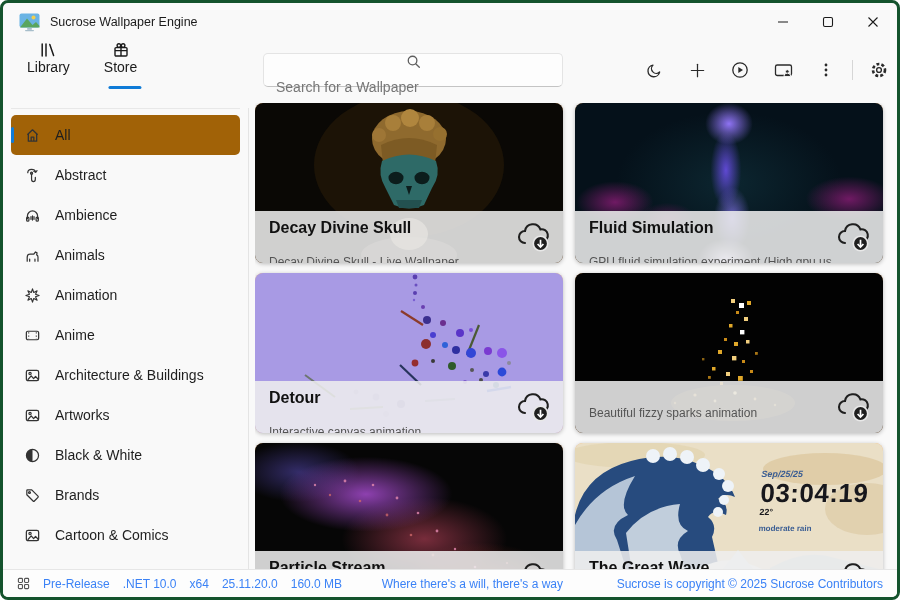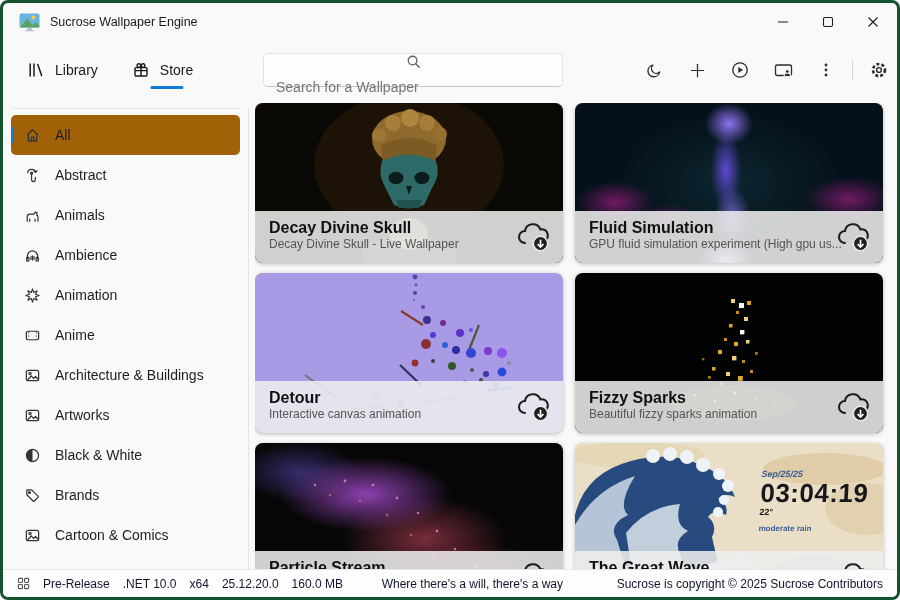--- a/index.html
+++ b/index.html
@@ -11,21 +11,21 @@
   
   .titlebar { position:absolute; top:0; left:0; right:0; height:38px; }
   .app-icon { position:absolute; left:16px; top:10px; }
   .window-title { position:absolute; left:47px; top:12px; font-size:12.5px; color:#1b1b1b; }
   .win-controls { position:absolute; right:2px; top:1px; display:flex; }
   .win-btn { width:45px; height:36px; display:flex; align-items:center; justify-content:center; }
 
   
   .header { position:absolute; top:38px; left:0; right:0; height:58px; }
   .tabs { position:absolute; left:24px; top:0; height:100%; display:flex; gap:34px; }
-  .tab { display:flex; align-items:center; gap:10px; font-size:14px; height:100%; position:relative; cursor:default; }
+  .tab { display:flex; align-items:center; font-size:14px; height:100%; position:relative; cursor:default;flex-direction:column; }
   .tab-underline { position:absolute; left:50%; transform:translateX(-38%); bottom:10px;
                    width:33px; height:3px; border-radius:2px; background:#0f7bd7; display:none; }
   .tab.active .tab-underline { display:block; }
   .searchbox { position:absolute; left:260px; top:12px; width:300px; height:34px;
                background:#fdfdfd; border:1px solid #e4e4e4; border-bottom:1px solid #c4c4c4;
                border-radius:5px; display:flex; align-items:center; padding:0 10px; gap:9px;flex-direction:column; }
   .searchbox input { border:none; outline:none; background:transparent; font-size:14px;
                      color:#1b1b1b; width:100%; font-family:inherit; }
   .searchbox input::placeholder { color:#767676; }
   .actions { position:absolute; left:633px; top:11px; height:36px; display:flex; align-items:center; }
@@ -46,21 +46,21 @@
 
   
   .grid { position:absolute; left:252px; top:100px; right:0; bottom:28px; overflow:hidden; }
   .card { position:absolute; width:308px; height:160px; border-radius:8px; overflow:hidden;
           background:#fdba74; box-shadow:0 1px 4px rgba(0,0,0,.25); }
   .card-art { position:absolute; inset:0; }
   .overlay { position:absolute; left:0; right:0; bottom:0; height:52px;
              background:rgba(238,238,238,.87); padding:7px 14px; }
   .card-title { font-size:16px; font-weight:bold; color:#111; line-height:1.2;
                 white-space:nowrap; overflow:hidden; }
-  .card-sub { font-size:12px; color:#545454; margin-top:0; white-space:nowrap; overflow:hidden; }
+  .card-sub { font-size:12px; color:#545454; margin-top:18px; white-space:nowrap; overflow:hidden; }
   .dl-btn { position:absolute; right:11px; top:50%; transform:translateY(-50%); width:38px; height:32px; }
 
   .art-fluid { background:
       radial-gradient(34px 30px at 50% 13%, rgba(150,120,255,.95), rgba(150,120,255,0) 70%),
       radial-gradient(22px 55px at 49% 42%, rgba(110,80,240,.85), transparent 70%),
       radial-gradient(26px 45px at 51% 72%, rgba(140,120,250,.75), transparent 70%),
       radial-gradient(40px 30px at 49% 98%, rgba(214,208,250,.95), transparent 70%),
       radial-gradient(55px 30px at 13% 62%, rgba(138,28,118,.8), transparent 70%),
       radial-gradient(40px 22px at 30% 72%, rgba(120,25,100,.55), transparent 70%),
       radial-gradient(62px 32px at 89% 60%, rgba(138,28,118,.8), transparent 70%),
@@ -75,21 +75,21 @@
 
   .wave-clock { position:absolute; left:185px; top:26px; color:#17171c; transform:skewX(-3deg); }
   .wave-date { font-size:9px; font-weight:bold; font-style:italic; color:#3a5d93; }
   .wave-time { font-size:26px; font-weight:800; letter-spacing:.5px; margin-top:-1px; }
   .wave-temp { font-size:9px; font-weight:bold; margin-top:-2px; }
   .wave-weather { font-size:8px; font-weight:bold; color:#3a5d93; margin-top:7px; }
 
   
   .statusbar { position:absolute; left:0; right:0; bottom:0; height:28px; background:#fdfdfd;
                border-top:1px solid #e6e6e6; display:flex; align-items:center; padding:0 14px;
-               font-size:12px; color:#0f172a; }
+               font-size:12px; color:#3b82f6; }
   .status-left { display:flex; align-items:center; gap:13px; }
   .status-motto { position:absolute; left:52.5%; transform:translateX(-50%); }
   .status-copy { position:absolute; right:14px; }
 
   svg { display:block; }
 </style>
 </head>
 <body>
 
 <div class="window">
@@ -219,38 +219,38 @@
           <path d="M4 6 Q4 2.6 8 2.6 Q11.6 2.6 12.4 5.4"></path>
           <path d="M12.4 5.4 L13.8 3.8 M12.4 5.4 L10.4 4.8"></path>
           <path d="M8 7.2 V13 q0 2.4 2 2.4 t2-2.4 V11"></path>
           <circle cx="8" cy="6.6" r="1.1"></circle>
         </svg>
       </span>
       <span>Abstract</span>
     </div>
     <div class="side-item">
       <span class="side-icon">
-        <svg width="17" height="17" viewBox="0 0 18 18" fill="none" stroke="#333" stroke-width="1.3" stroke-linejoin="round" stroke-linecap="round">
-          <path d="M3.4 15 V10.6 q0-3 3-3 h4 l1.8-2.4 1.6 1 -0.4 2.2 q1.4 0.6 1.4 2.2 V15 M6 15 v-2.2 M11.6 15 v-2.2"></path>
-        </svg>
-      </span>
-      <span>Animals</span>
-    </div>
-    <div class="side-item">
-      <span class="side-icon">
         <svg width="17" height="17" viewBox="0 0 18 18" fill="none" stroke="#333" stroke-width="1.3" stroke-linecap="round">
           <path d="M3.6 12.4 V9.6 a5.4 5.4 0 0 1 10.8 0 V12.4"></path>
           <rect x="2.8" y="10.6" width="2.4" height="4.4" rx="1.1"></rect>
           <rect x="12.8" y="10.6" width="2.4" height="4.4" rx="1.1"></rect>
           <line x1="7.4" y1="10.2" x2="7.4" y2="13"></line>
           <line x1="9" y1="9.4" x2="9" y2="13.8"></line>
           <line x1="10.6" y1="10.2" x2="10.6" y2="13"></line>
         </svg>
       </span>
       <span>Ambience</span>
+    </div>
+    <div class="side-item">
+      <span class="side-icon">
+        <svg width="17" height="17" viewBox="0 0 18 18" fill="none" stroke="#333" stroke-width="1.3" stroke-linejoin="round" stroke-linecap="round">
+          <path d="M3.4 15 V10.6 q0-3 3-3 h4 l1.8-2.4 1.6 1 -0.4 2.2 q1.4 0.6 1.4 2.2 V15 M6 15 v-2.2 M11.6 15 v-2.2"></path>
+        </svg>
+      </span>
+      <span>Animals</span>
     </div>
     <div class="side-item">
       <span class="side-icon">
         <svg width="17" height="17" viewBox="0 0 18 18" fill="none" stroke="#333" stroke-width="1.2" stroke-linejoin="round">
           <polygon points="9,2 10.3,5.8 13.9,4.1 12.2,7.7 16,9 12.2,10.3 13.9,13.9 10.3,12.2 9,16 7.7,12.2 4.1,13.9 5.8,10.3 2,9 5.8,7.7 4.1,4.1 7.7,5.8"></polygon>
         </svg>
       </span>
       <span>Animation</span>
     </div>
     <div class="side-item">
@@ -454,21 +454,20 @@
             <circle cx="140" cy="128" r="1.4" fill="#e8c878" opacity=".8"></circle>
           <circle cx="160" cy="120" r="1.8" fill="#f0d890" opacity=".9"></circle>
             <circle cx="180" cy="126" r="1.4" fill="#d8b35a" opacity=".8"></circle>
           <circle cx="200" cy="132" r="1.2" fill="#c8a348" opacity=".7"></circle>
             <circle cx="100" cy="130" r="1.2" fill="#b8933e" opacity=".7"></circle>
           <circle cx="150" cy="138" r="1.5" fill="#e8c878" opacity=".7"></circle>
             <circle cx="172" cy="142" r="1.3" fill="#d8b35a" opacity=".6"></circle>
         </svg>
       </div>
       <div class="overlay">
-        <div class="card-title">Fizzy Sparks</div>
         <div class="card-sub">Beautiful fizzy sparks animation</div>
         <span class="dl-btn">
           <svg width="38" height="32" viewBox="0 0 38 32" fill="none">
             <path d="M11 22 a6 6 0 0 1 0-12 a8 8 0 0 1 15.4-1.6 A6 6 0 0 1 29 20.4" stroke="#1f1f1f" stroke-width="2.1" stroke-linecap="round"></path>
             <circle cx="26.5" cy="22.5" r="7.2" fill="#1f1f1f" stroke="#e8e8e8" stroke-width="1.6"></circle>
             <line x1="26.5" y1="18.8" x2="26.5" y2="25.6" stroke="#fff" stroke-width="1.7"></line>
             <polyline points="23.6,23 26.5,26 29.4,23" stroke="#fff" stroke-width="1.7" fill="none"></polyline>
           </svg>
         </span>
       </div>
@@ -562,20 +561,20 @@
         <svg width="13" height="13" viewBox="0 0 14 14" fill="none" stroke="#555" stroke-width="1.2">
           <rect x="1.5" y="1.5" width="4.4" height="4.4" rx="1"></rect>
           <rect x="8.1" y="1.5" width="4.4" height="4.4" rx="1"></rect>
           <rect x="1.5" y="8.1" width="4.4" height="4.4" rx="1"></rect>
           <rect x="8.1" y="8.1" width="4.4" height="4.4" rx="1"></rect>
         </svg>
       </span>
       <span>Pre-Release</span>
       <span>.NET 10.0</span>
       <span>x64</span>
-      <span>25.12.20.0</span>
+      <span>25.11.20.0</span>
       <span>160.0 MB</span>
     </div>
     <span class="status-motto">Where there's a will, there's a way</span>
     <span class="status-copy">Sucrose is copyright © 2025 Sucrose Contributors</span>
   </div>
 
 </div>
 
 </body></html>

